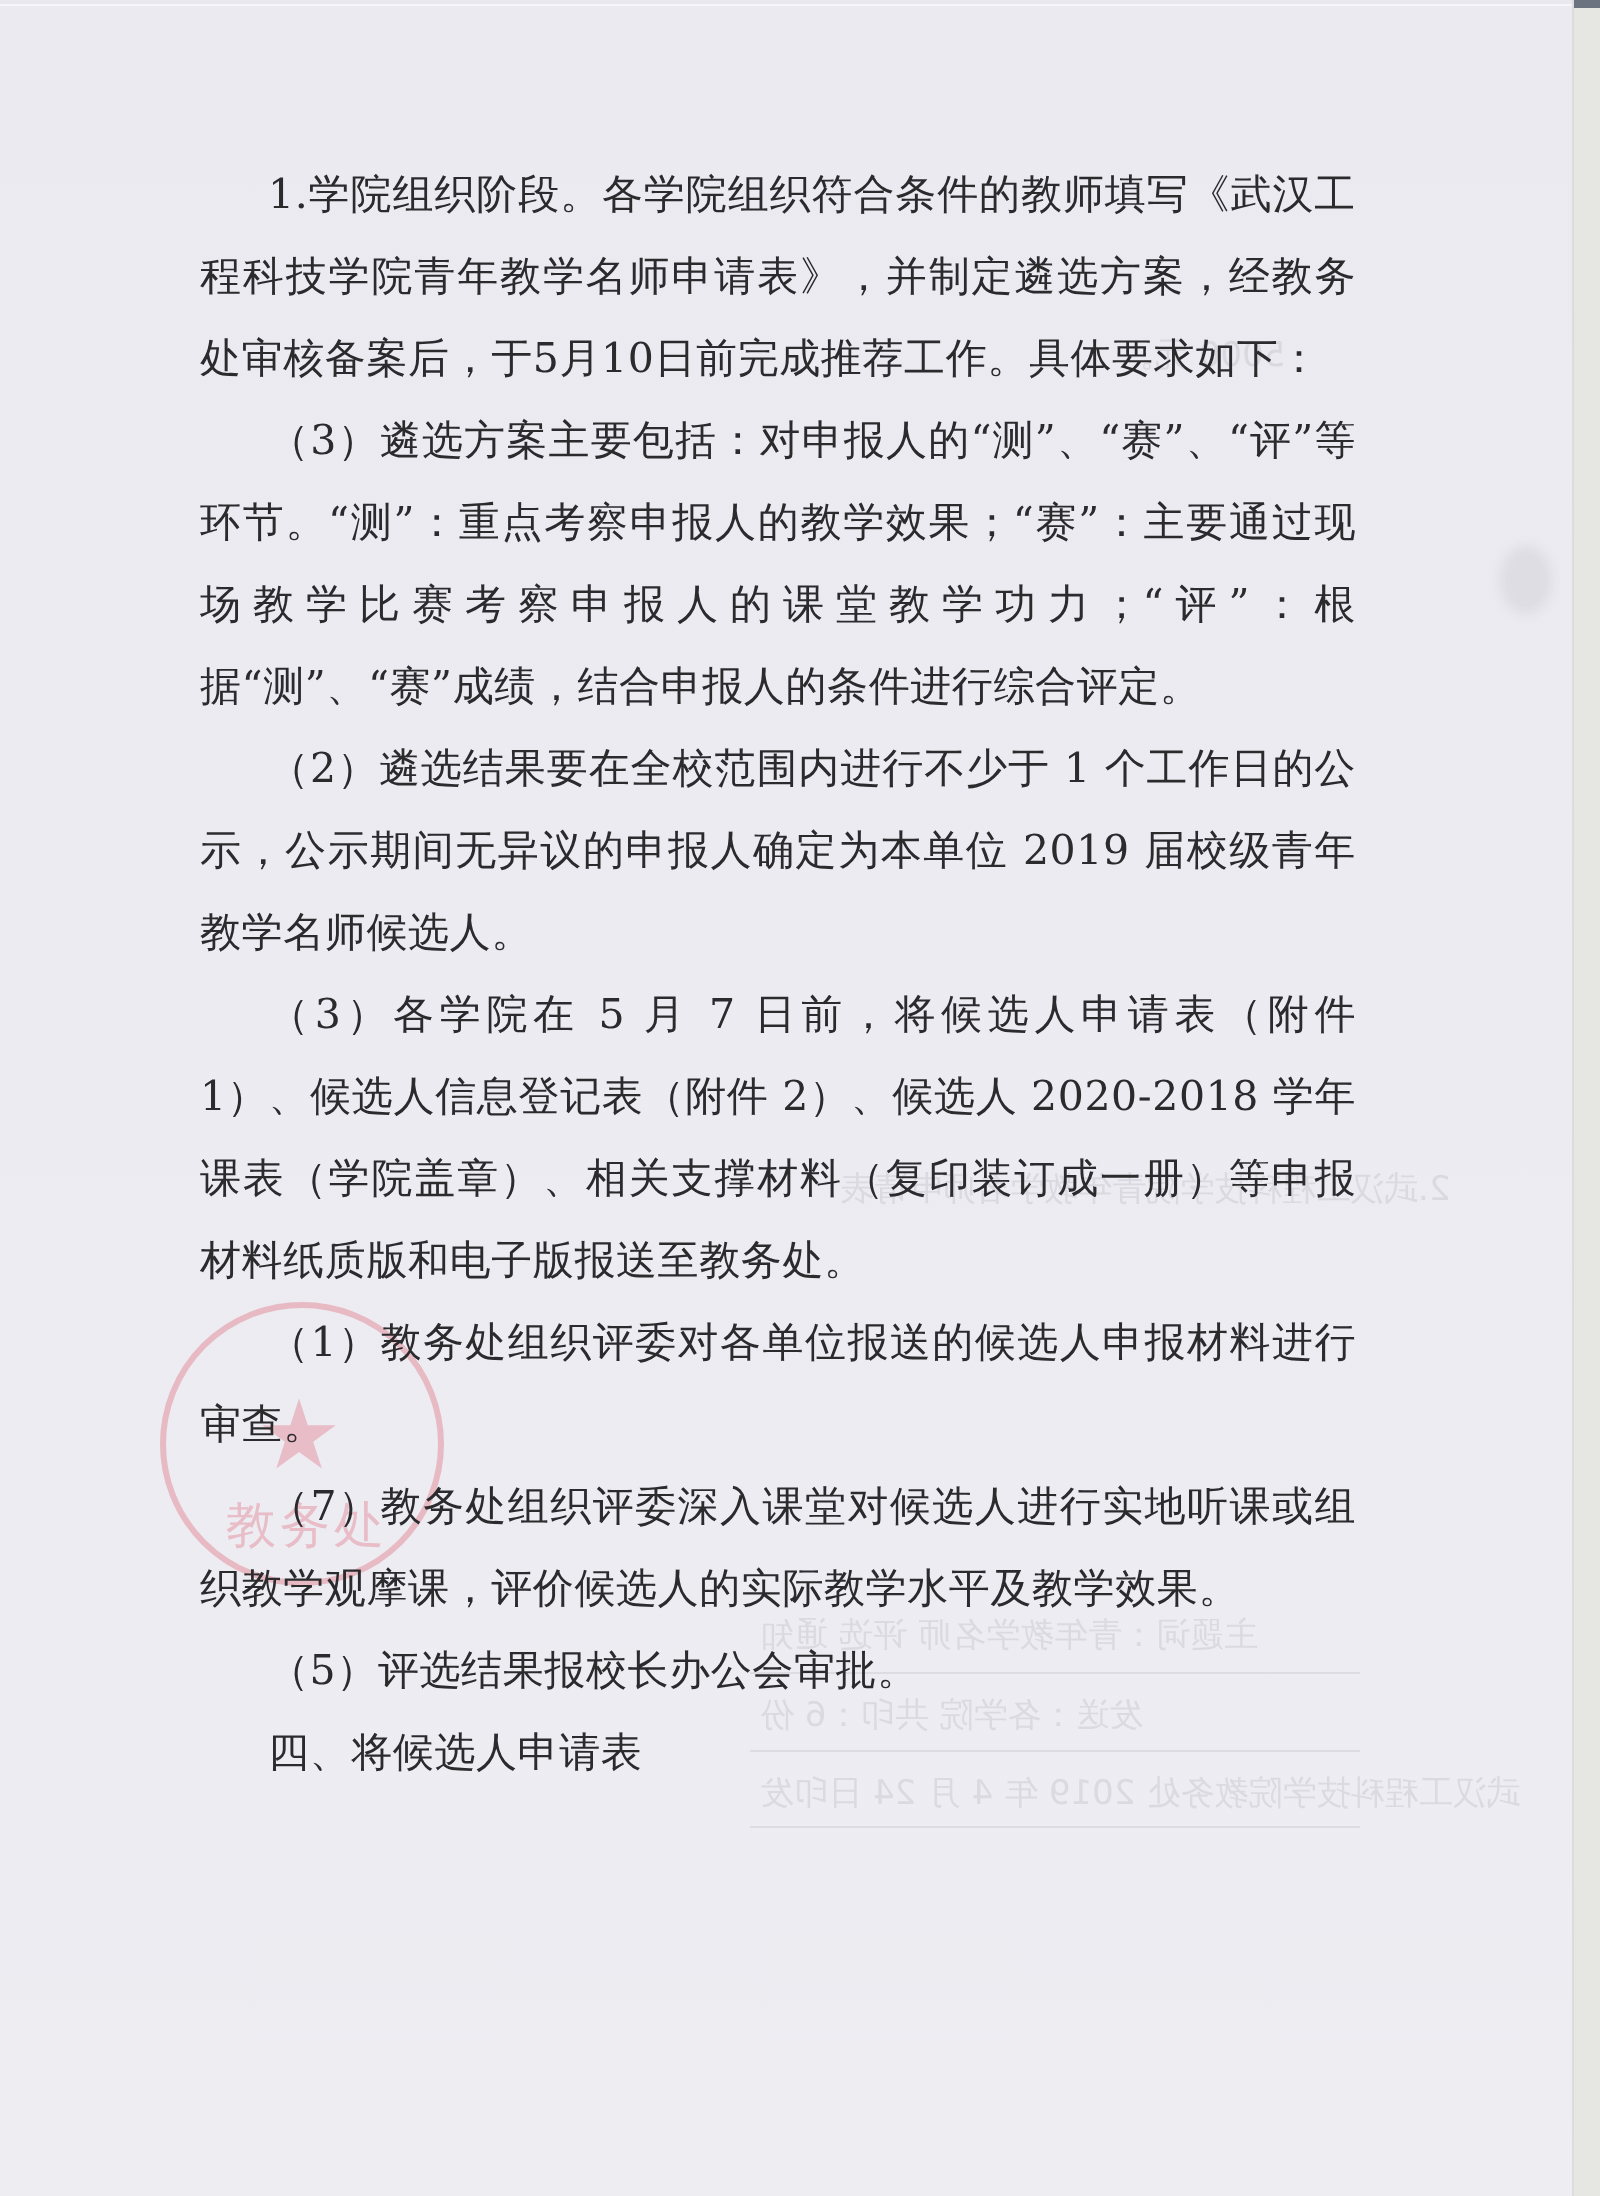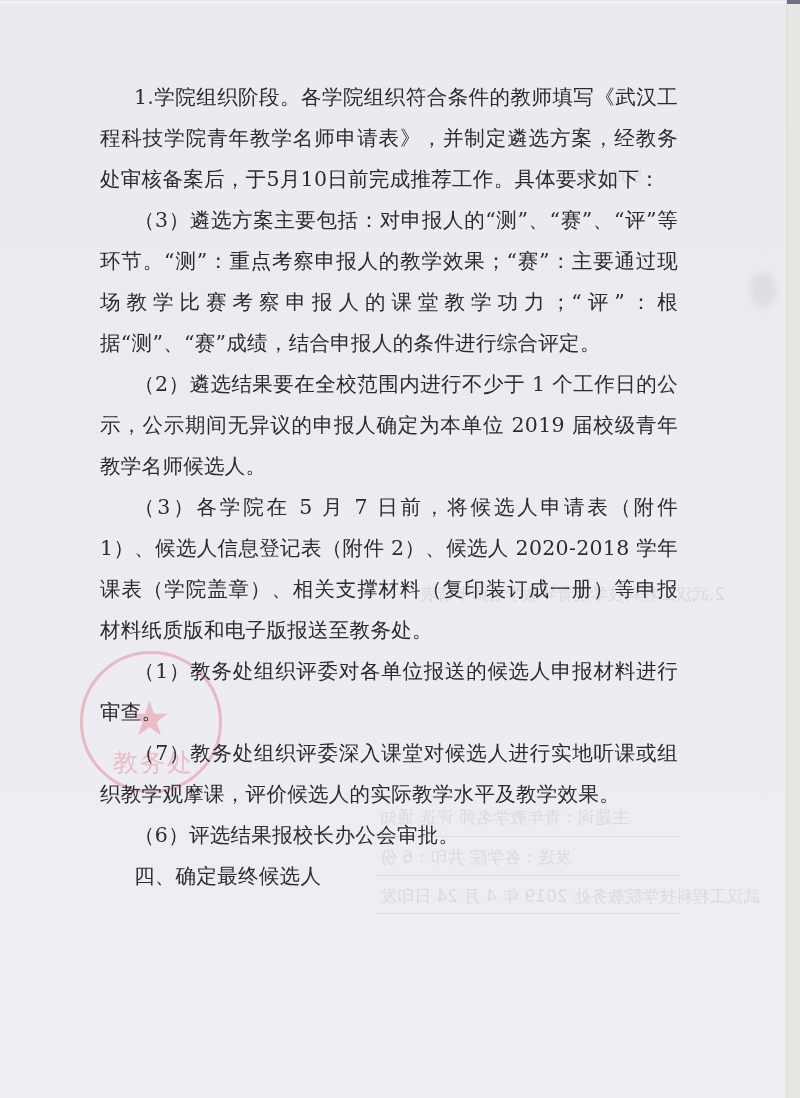--- a/index.html
+++ b/index.html
@@ -132,20 +132,20 @@
     <span class="bottom-text">教务处</span>
   </div>
 
   <div class="body-text">
     <p class="para heading">1.学院组织阶段。各学院组织符合条件的教师填写《武汉工程科技学院青年教学名师申请表》，并制定遴选方案，经教务处审核备案后，于5月10日前完成推荐工作。具体要求如下：</p>
     <p class="para">（3）遴选方案主要包括：对申报人的“测”、“赛”、“评”等环节。“测”：重点考察申报人的教学效果；“赛”：主要通过现场教学比赛考察申报人的课堂教学功力；“评”：根据“测”、“赛”成绩，结合申报人的条件进行综合评定。</p>
     <p class="para">（2）遴选结果要在全校范围内进行不少于 1 个工作日的公示，公示期间无异议的申报人确定为本单位 2019 届校级青年教学名师候选人。</p>
     <p class="para">（3）各学院在 5 月 7 日前，将候选人申请表（附件 1）、候选人信息登记表（附件 2）、候选人 2020-2018 学年课表（学院盖章）、相关支撑材料（复印装订成一册）等申报材料纸质版和电子版报送至教务处。</p>
     <p class="para">（1）教务处组织评委对各单位报送的候选人申报材料进行审查。</p>
     <p class="para">（7）教务处组织评委深入课堂对候选人进行实地听课或组织教学观摩课，评价候选人的实际教学水平及教学效果。</p>
-    <p class="para">（6）评选结果报校长办公会审批。</p>
-    <p class="para heading">四、确定最终候选人</p>
+    <p class="para">（5）评选结果报校长办公会审批。</p>
+    <p class="para heading">四、将候选人申请表</p>
   </div>
 </div>
 
 <div class="edge-strip">
   <div class="cap"></div>
 </div>
 
 </body></html>

